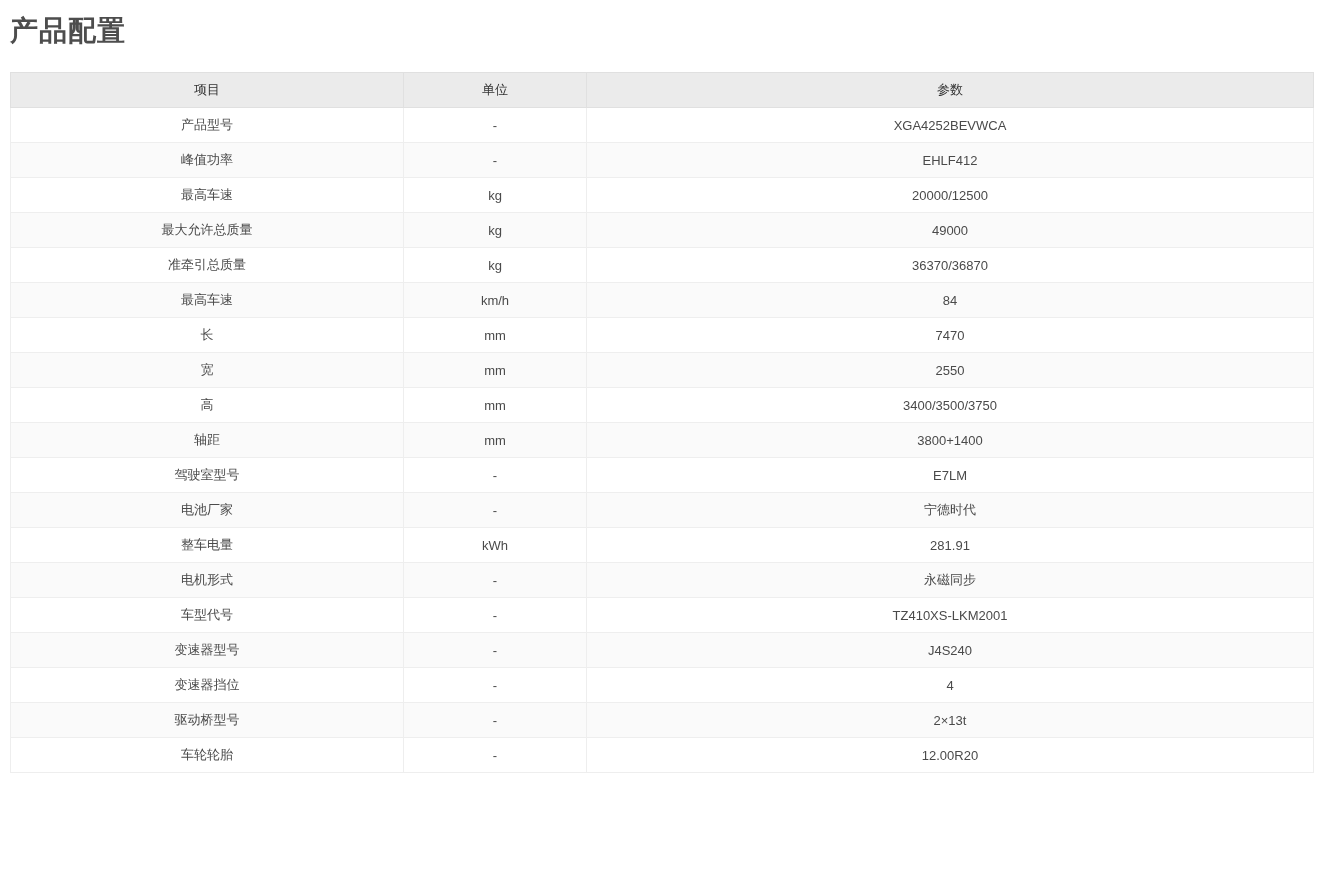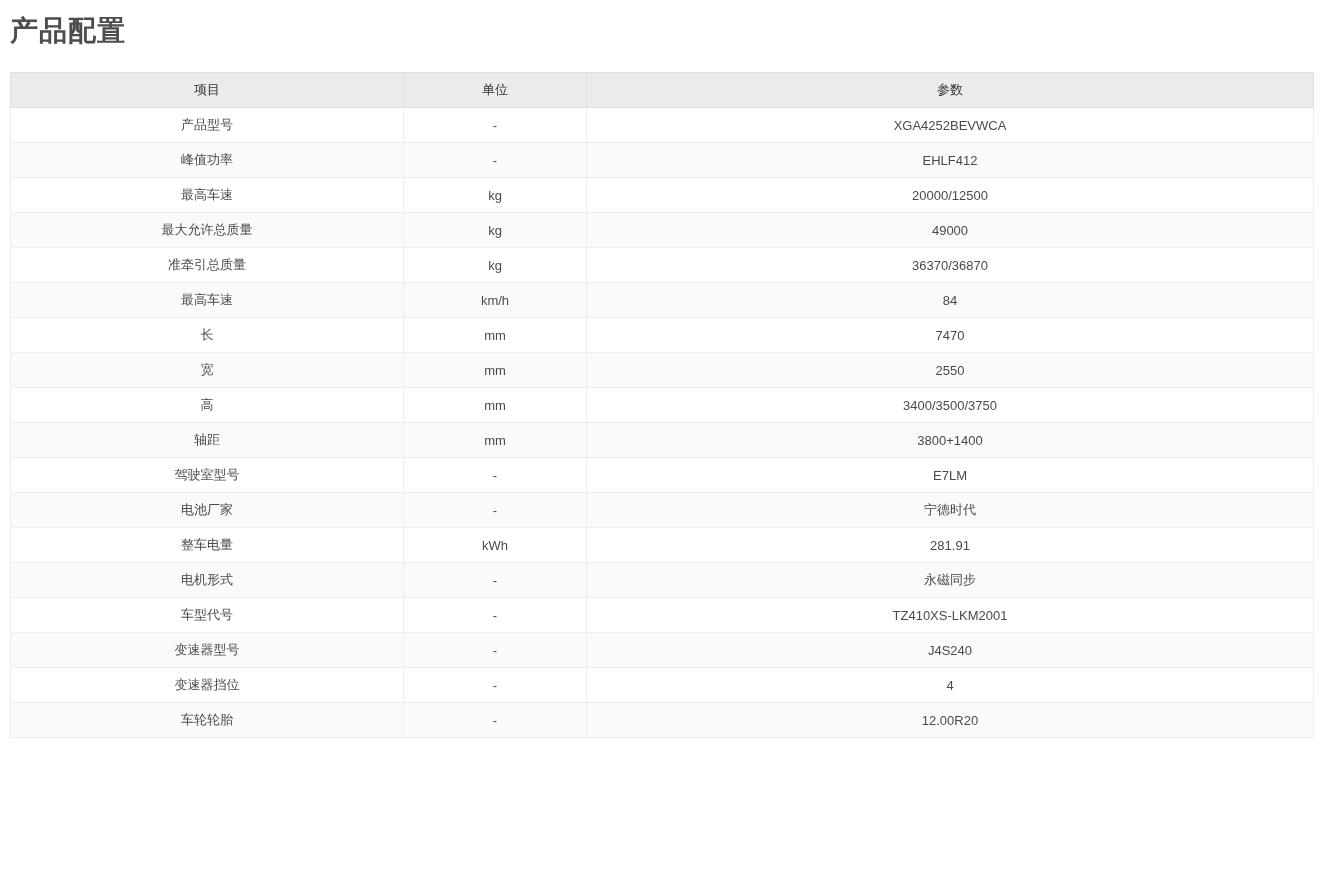--- a/index.html
+++ b/index.html
@@ -171,20 +171,25 @@
             <td class="cell-item">变速器型号</td>
             <td class="cell-unit">-</td>
             <td class="cell-value">J4S240</td>
           </tr>
           <tr>
             <td class="cell-item">变速器挡位</td>
             <td class="cell-unit">-</td>
             <td class="cell-value">4</td>
           </tr>
           <tr>
+            <td class="cell-item">驱动桥型号</td>
+            <td class="cell-unit">-</td>
+            <td class="cell-value">2×13t</td>
+          </tr>
+          <tr>
             <td class="cell-item">车轮轮胎</td>
             <td class="cell-unit">-</td>
             <td class="cell-value">12.00R20</td>
           </tr>
         </tbody>
     </table>
   </div>
 
 </div>
 

